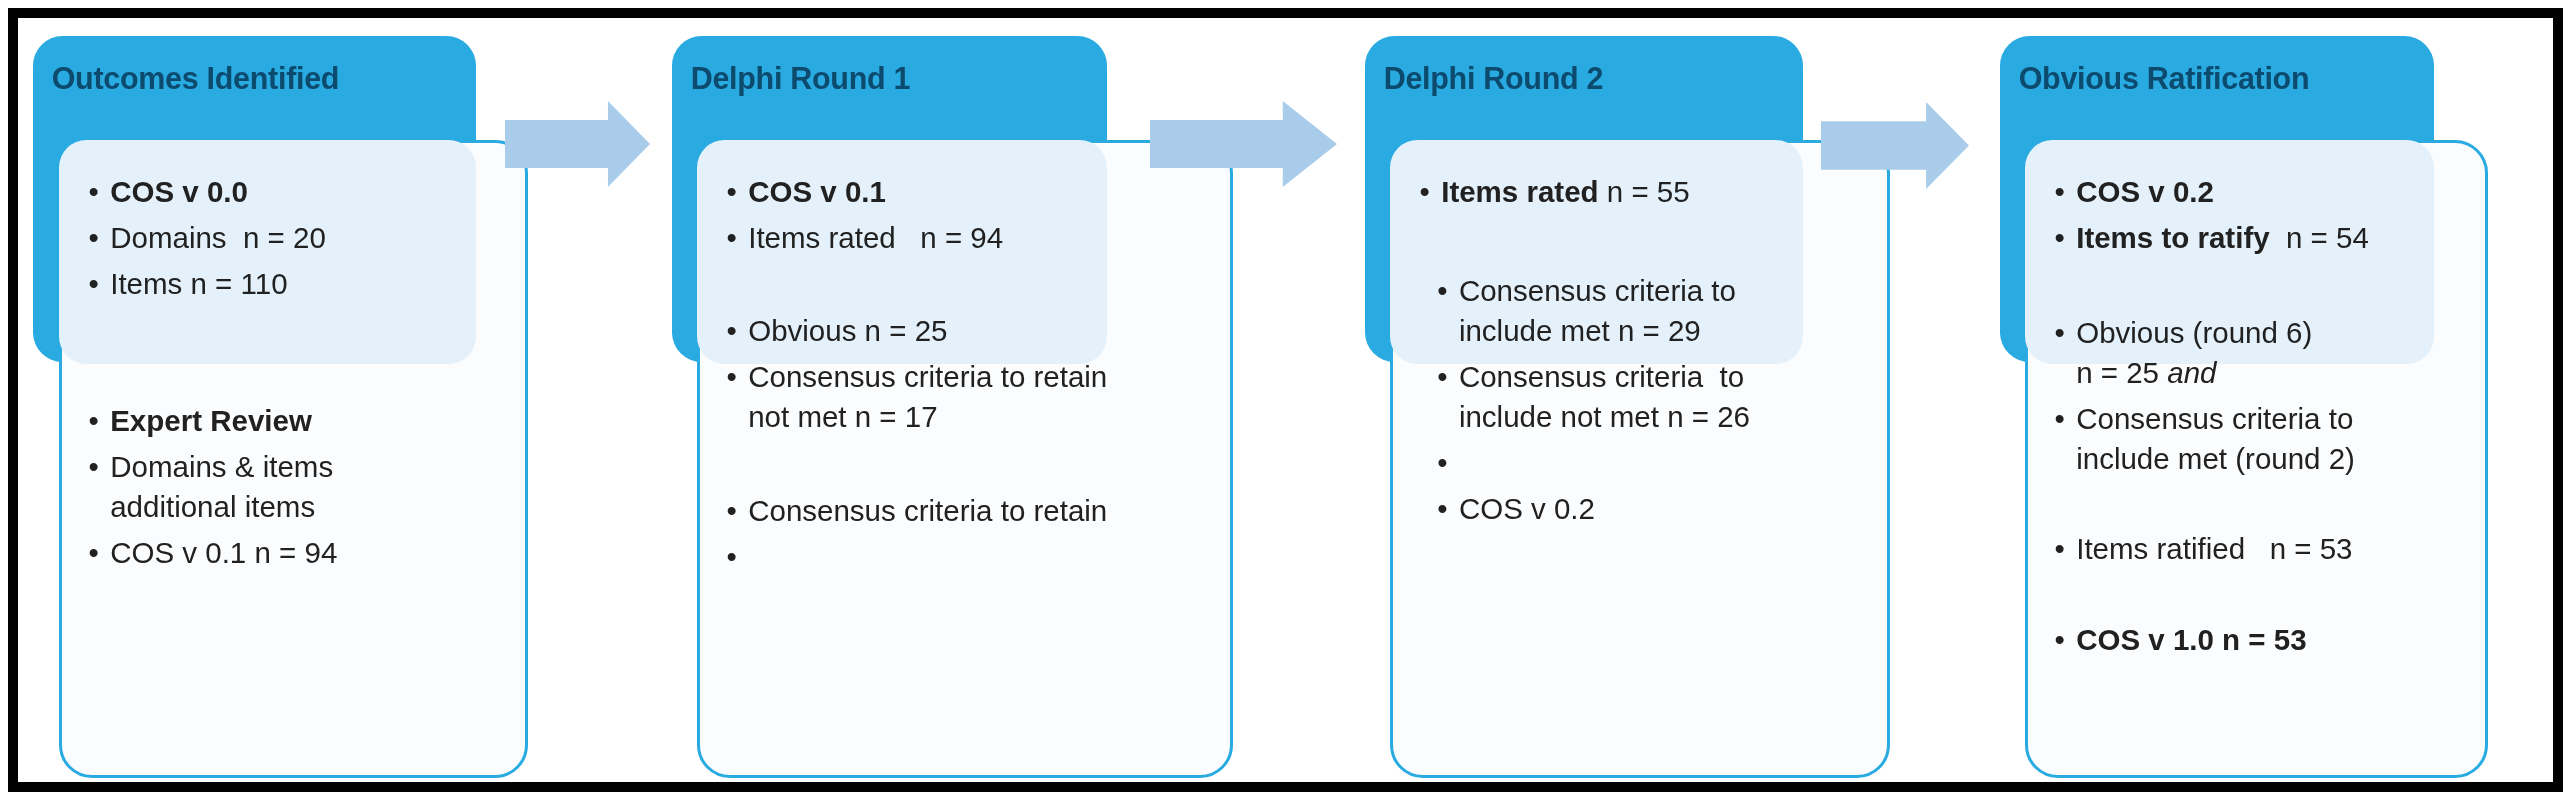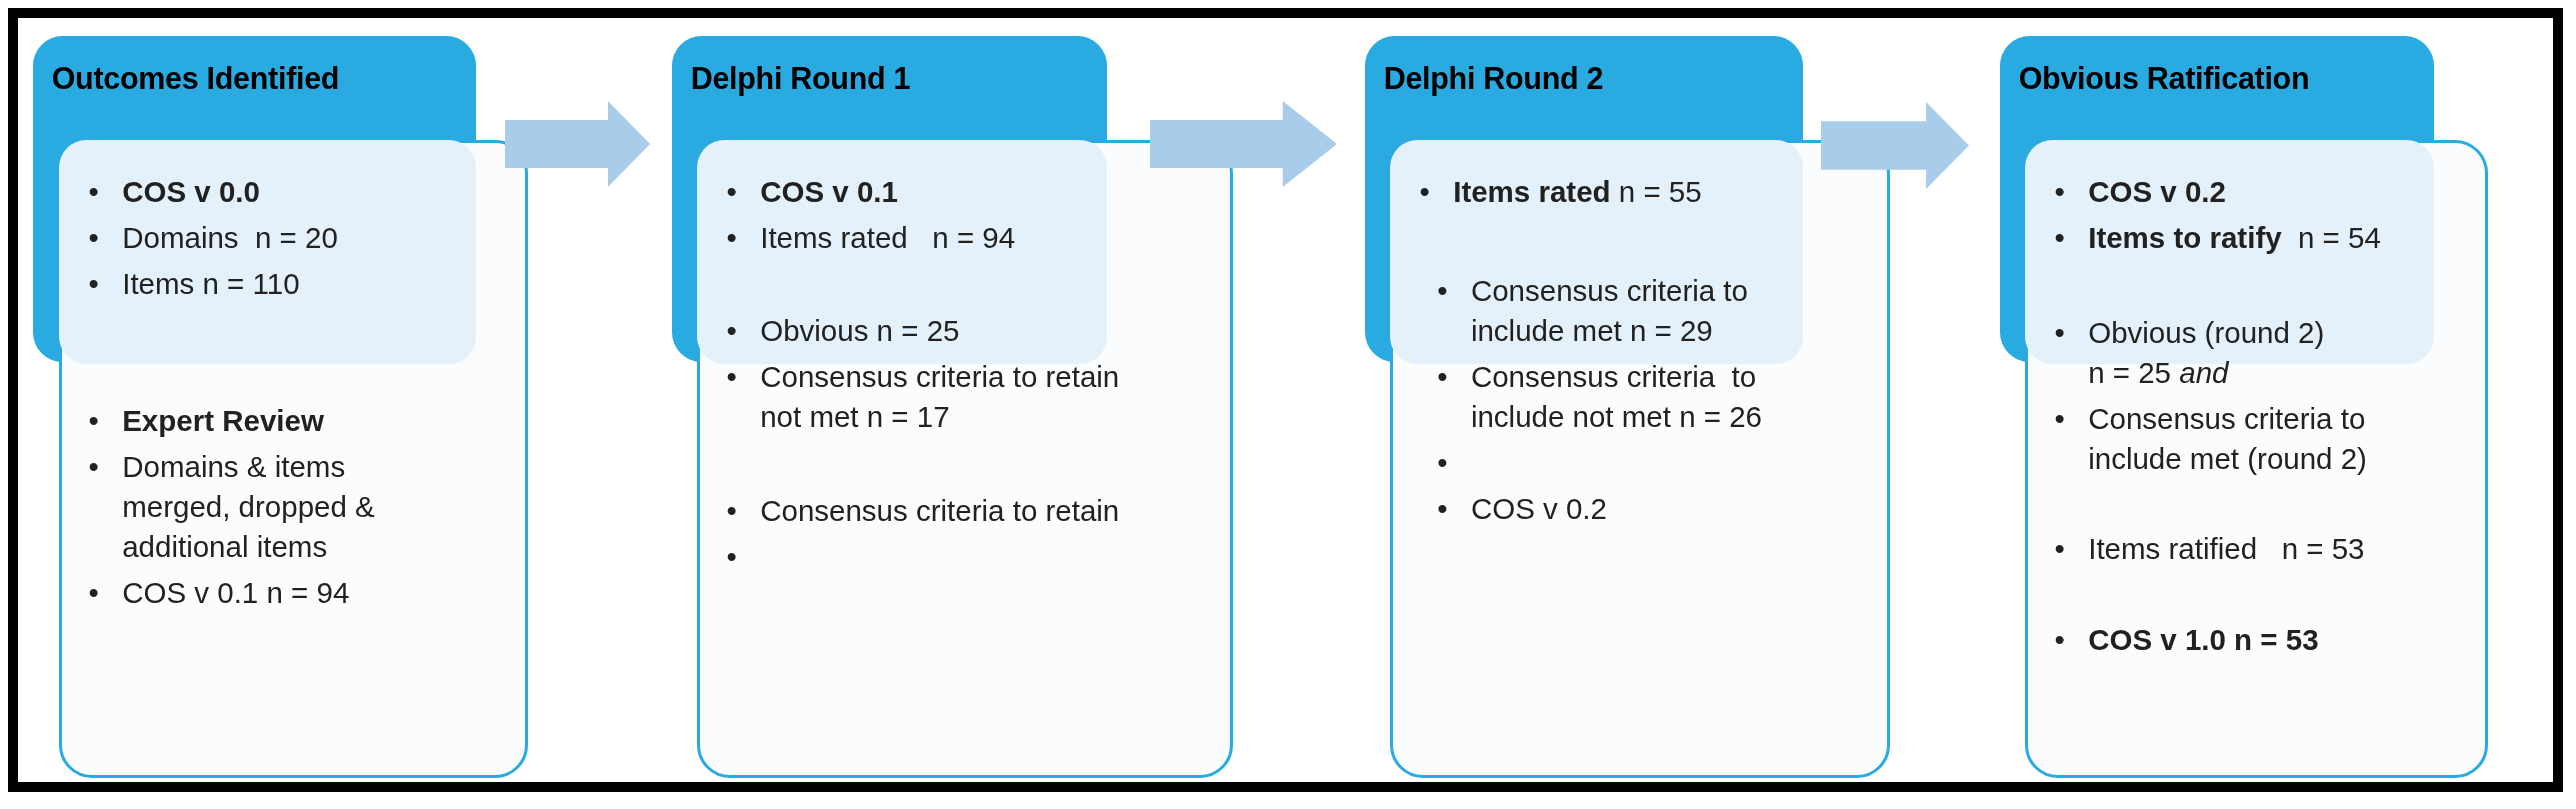--- a/index.html
+++ b/index.html
@@ -10,40 +10,40 @@
   .frame{
     position:absolute;left:7.9px;top:7.9px;width:2555px;height:784px;
     border:10.8px solid #000000;background:#ffffff;box-sizing:border-box;
   }
   
   .hdr{
     position:absolute;top:36px;height:326px;background:#29abe2;
     border-radius:29.5px;box-sizing:border-box;
   }
   .hdr .title{
-    display:block;padding:24.6px 0 0 18.7px;color:#000000;
+    display:block;padding:24.6px 0 0 18.7px;color:#0c4a6e;
     font-size:30.5px;font-weight:bold;letter-spacing:-0.3px;white-space:pre;
   }
   .box{
     position:absolute;top:140px;height:638px;background:#fbfcfd;
     border:3px solid #29abe2;border-radius:33px;box-sizing:border-box;
   }
   .tint{
     position:absolute;top:140px;height:224px;background:#e4f1fa;
     border-radius:27.6px;
   }
   .list{
     position:absolute;top:140px;box-sizing:border-box;
     padding:32px 7.9px 0 29.5px;color:#212121;font-size:29.5px;line-height:40px;
   }
   .bullet{display:flex;margin-top:5.9px;}
   .bullet:first-child{margin-top:0;}
   .bullet.sub{margin-left:17.7px;}
   .dot{flex:0 0 21.7px;width:21.7px;}
-  .lines{white-space:pre-wrap;margin-left:12px;}
+  .lines{white-space:pre-wrap;}
   .b{font-weight:bold;}
   .i{font-style:italic;}
   
   .s1 .hdr{left:33px;width:443px;}
   .s1 .box,.s1 .list{left:59px;width:469px;}
   .s1 .tint{left:59px;width:417px;}
   .s2 .hdr{left:672px;width:435px;}
   .s2 .box,.s2 .list{left:697px;width:536px;}
   .s2 .tint{left:697px;width:410px;}
   .s3 .hdr{left:1365px;width:438px;}
@@ -84,21 +84,21 @@
       <div class="bullet">
         <span class="dot">•</span>
         <div class="lines"><div class="line"><span>Items n = 110</span></div></div>
       </div>
       <div class="bullet" style="margin-top: 97px;">
         <span class="dot">•</span>
         <div class="lines"><div class="line"><span class="b">Expert Review</span></div></div>
       </div>
       <div class="bullet">
         <span class="dot">•</span>
-        <div class="lines"><div class="line"><span>Domains &amp; items</span></div><div class="line"><span>merged, dropped &amp;</span></div><div class="line"><span>additional items</span></div></div>
+        <div class="lines"><div class="line"><span>Domains &amp; items</span></div><div class="line"><span>additional items</span></div></div>
       </div>
       <div class="bullet">
         <span class="dot">•</span>
         <div class="lines"><div class="line"><span>COS v 0.1 n = 94</span></div></div>
       </div>
     </div>
 </div>
 
 <div class="stage s2">
   <div class="hdr">
@@ -172,21 +172,21 @@
       <div class="bullet">
         <span class="dot">•</span>
         <div class="lines"><div class="line"><span class="b">COS v 0.2</span></div></div>
       </div>
       <div class="bullet">
         <span class="dot">•</span>
         <div class="lines"><div class="line"><span class="b">Items to ratify</span><span>  n = 54</span></div></div>
       </div>
       <div class="bullet" style="margin-top: 55px;">
         <span class="dot">•</span>
-        <div class="lines"><div class="line"><span>Obvious (round 2)</span></div><div class="line"><span>n = 25 </span><span class="i">and</span></div></div>
+        <div class="lines"><div class="line"><span>Obvious (round 6)</span></div><div class="line"><span>n = 25 </span><span class="i">and</span></div></div>
       </div>
       <div class="bullet">
         <span class="dot">•</span>
         <div class="lines"><div class="line"><span>Consensus criteria to</span></div><div class="line"><span>include met (round 2)</span></div></div>
       </div>
       <div class="bullet" style="margin-top: 50px;">
         <span class="dot">•</span>
         <div class="lines"><div class="line"><span>Items ratified   n = 53</span></div></div>
       </div>
       <div class="bullet" style="margin-top: 51px;">

